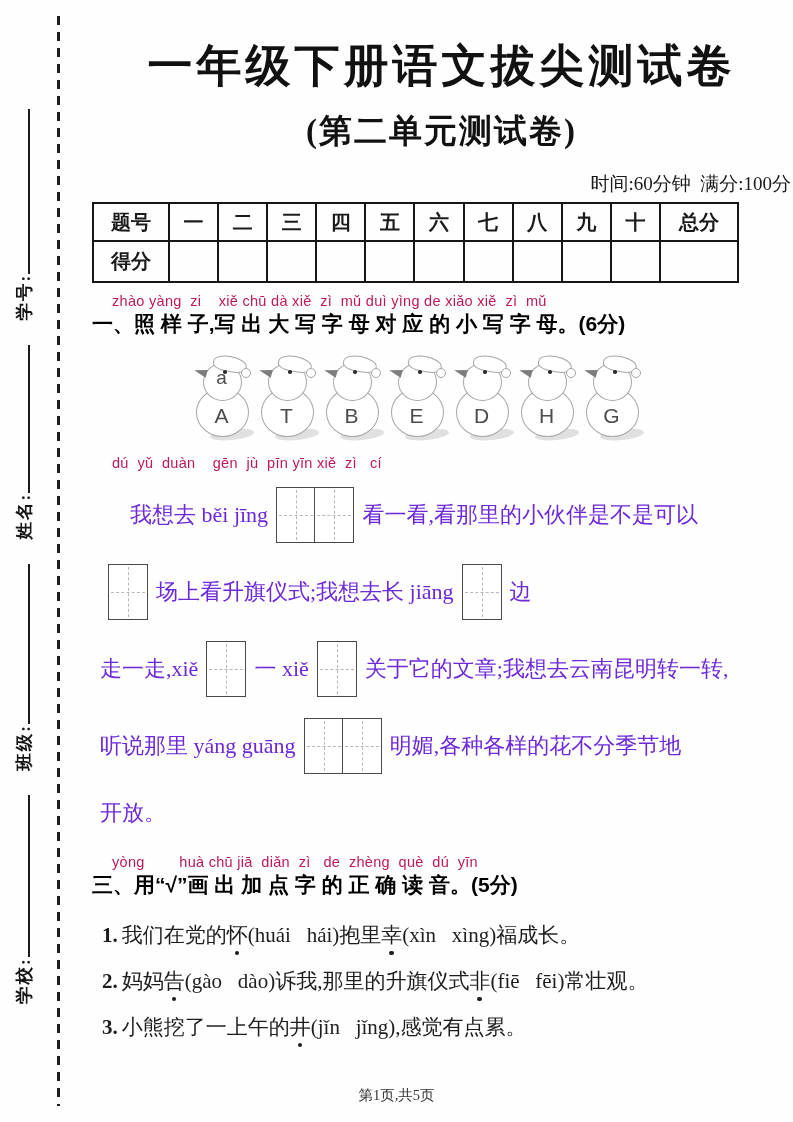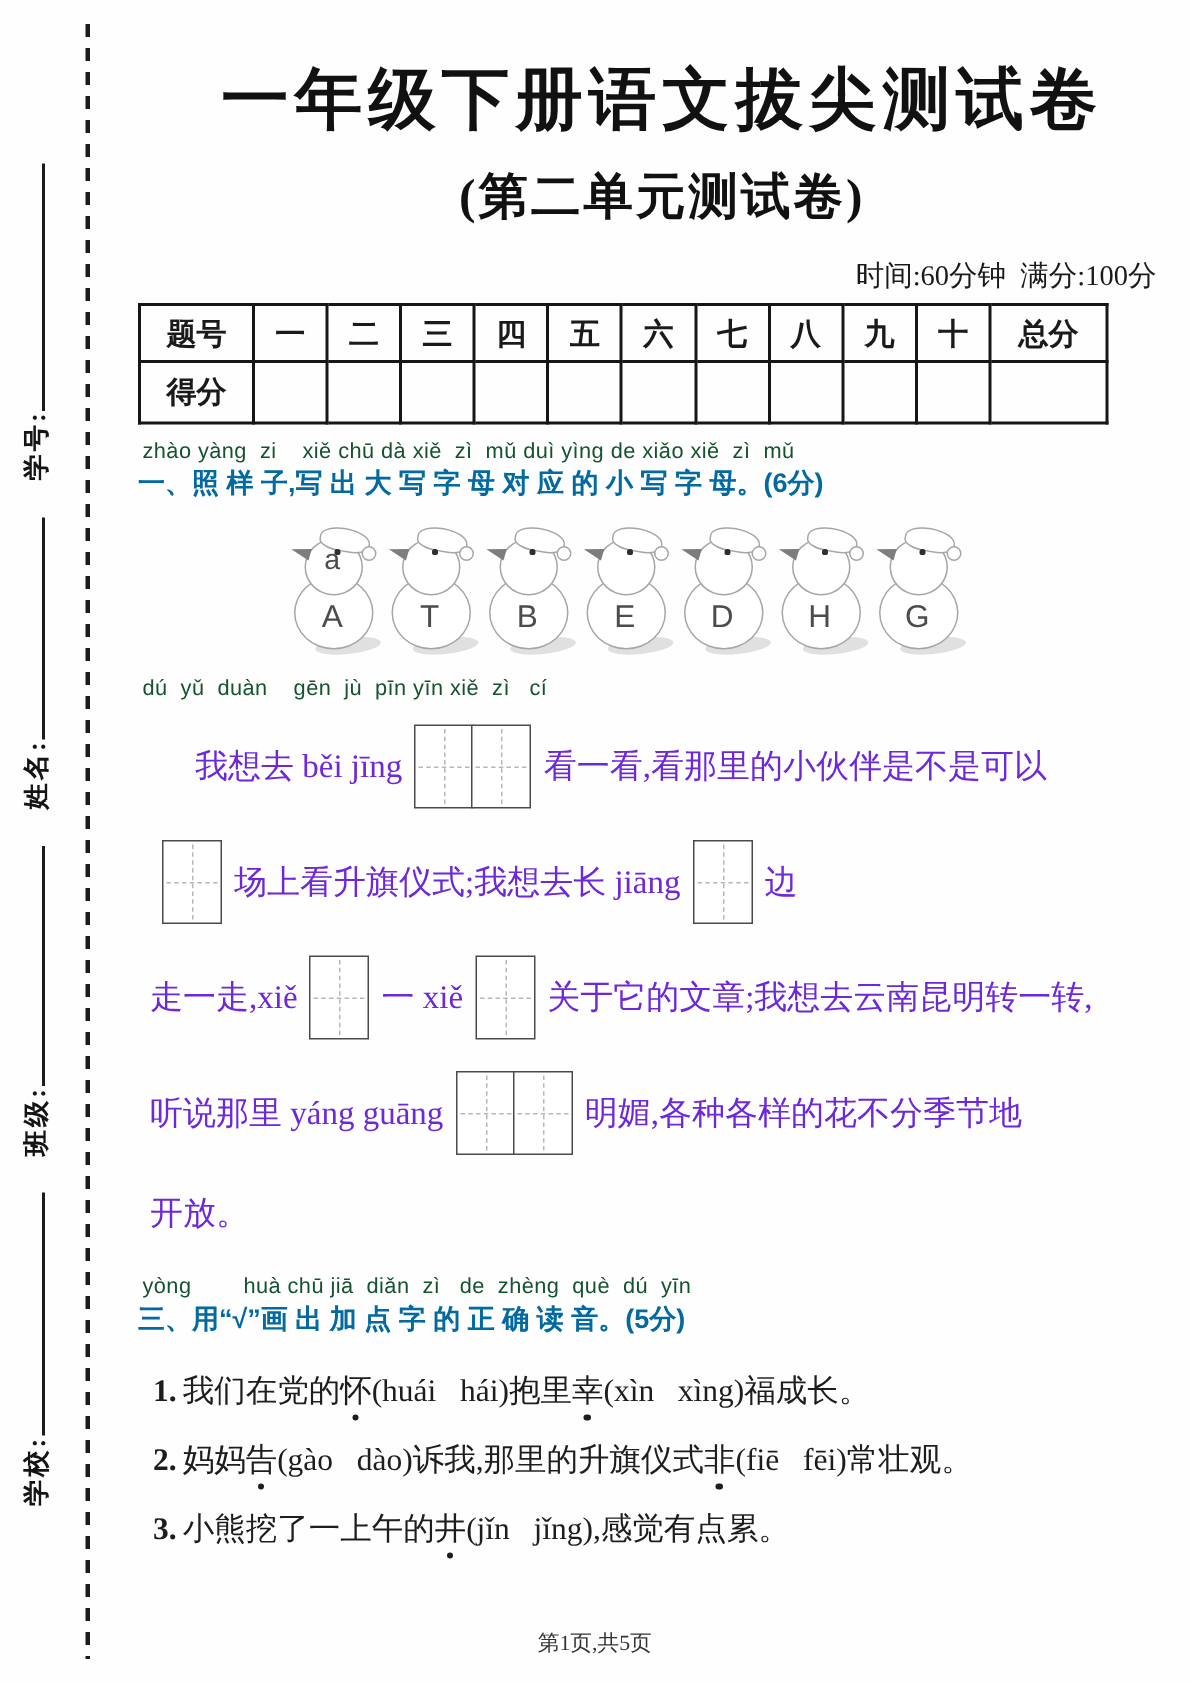--- a/index.html
+++ b/index.html
@@ -27,37 +27,37 @@
   .main { position:absolute; left:92px; top:0; width:699px; }
 
   .title {
     margin:36px 0 0; text-align:center;
     font-size:45px; font-weight:bold; letter-spacing:4px; color:#111;
   }
   .subtitle {
     margin:13px 0 0; text-align:center;
     font-size:33px; font-weight:bold; letter-spacing:2px; color:#111;
   }
-  .info { margin:17px 20px 0 0; text-align:right; font-size:19px; white-space:pre-wrap; }
+  .info { margin:17px 0 0 0; text-align:right; font-size:19px; white-space:pre-wrap; }
 
   .score-table { margin-top:5px; width:647px; border-collapse:collapse; table-layout:fixed; }
   .score-table td {
     border:2px solid #161616; text-align:center; vertical-align:middle;
     font-size:20px; font-weight:bold; padding:0;
   }
   .score-table tr:first-child td { height:36px; }
   .score-table tr:last-child  td { height:39px; }
 
   .pinyin {
-    margin:10px 0 0 3px; font-size:14.5px; color:#14532d;
+    margin:10px 0 0 20px; font-size:14.5px; color:#be185d;
     font-family:"Liberation Sans","DejaVu Sans",sans-serif;
     white-space:pre-wrap; letter-spacing:.3px;
   }
   .heading {
-    margin:1px 0 0; font-size:18px; font-weight:bold; color:#0369a1;
+    margin:1px 0 0; font-size:21px; font-weight:bold; color:#000000;
     font-family:"Liberation Sans","DejaVu Sans",sans-serif; white-space:pre-wrap;
   }
 
   
   .snowmen { margin:15px 0 0 102px; display:flex; gap:7px; }
   .snowman { position:relative; width:58px; height:88px; }
   .sm-shadow { position:absolute; bottom:1px; left:16px; width:44px; height:11px;
     background:#e0e0e0; border-radius:50%; transform:rotate(-6deg); }
   .sm-body { position:absolute; bottom:4px; left:2px; width:51px; height:47px;
     background:#fff; border:1.6px solid #a6a6a6; border-radius:50%; }

